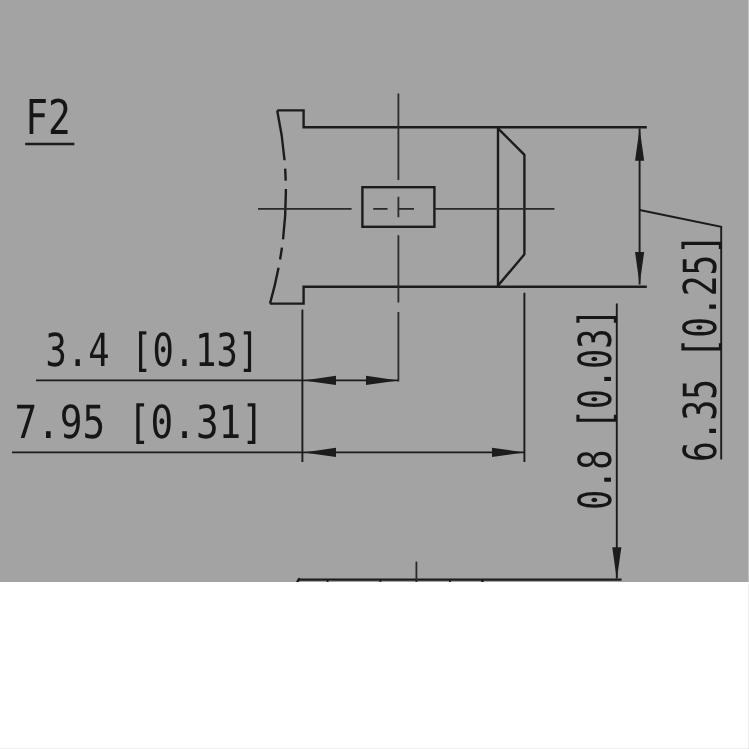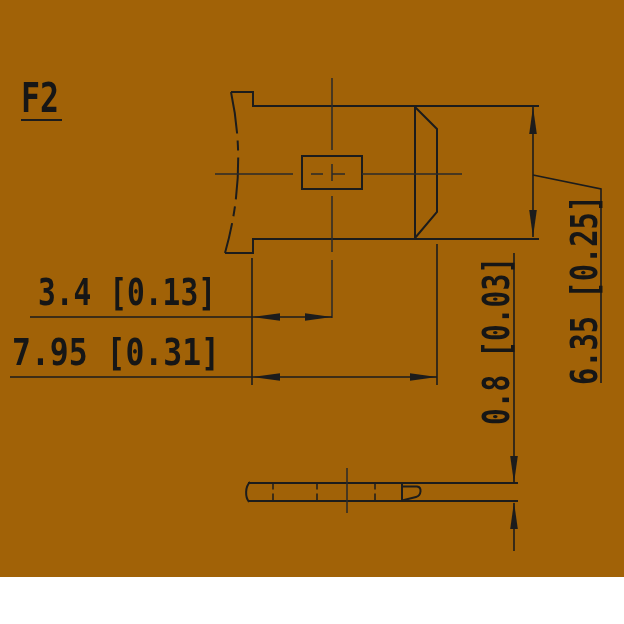--- a/index.html
+++ b/index.html
@@ -1,23 +1,22 @@
 <!DOCTYPE html>
 <html><head>
 <meta charset="utf-8">
 <style>
   html, body { margin: 0; padding: 0; background: #ffffff; }
   .sheet {
     position: relative;
     width: 624px;
-    height: 577px;
-    background: #a16207;
+    height: 485px;
+    background: #a3a3a3;
     font-family: "DejaVu Sans Mono", "Liberation Mono", monospace;
     overflow: hidden;
-    font-weight: bold;
   }
   svg { display: block; }
   .obj   { stroke: #1c1c1c; stroke-width: 2;   fill: none; stroke-linecap: butt; }
   .thin  { stroke: #1c1c1c; stroke-width: 1.5; fill: none; }
   .dim   { stroke: #1c1c1c; stroke-width: 1.6; fill: none; }
   .cl    { stroke: #2a2a2a; stroke-width: 1.5; fill: none; }
   .arrow { fill: #1c1c1c; stroke: none; }
   .lbl   { fill: #161616; font-size: 38px; letter-spacing: 0px; }
   .title { fill: #161616; font-size: 40px; }
 </style>

